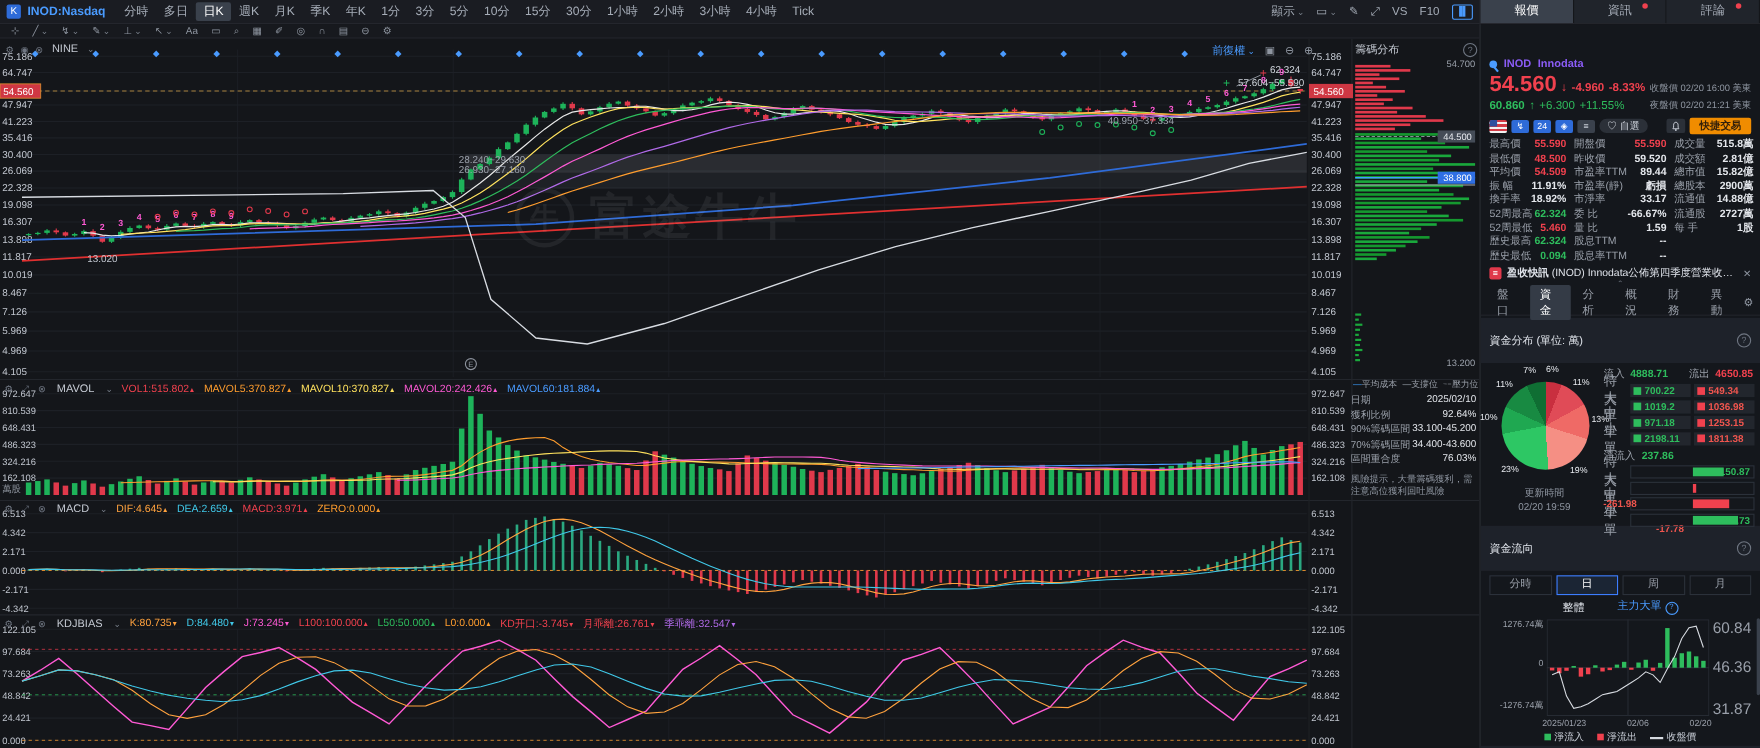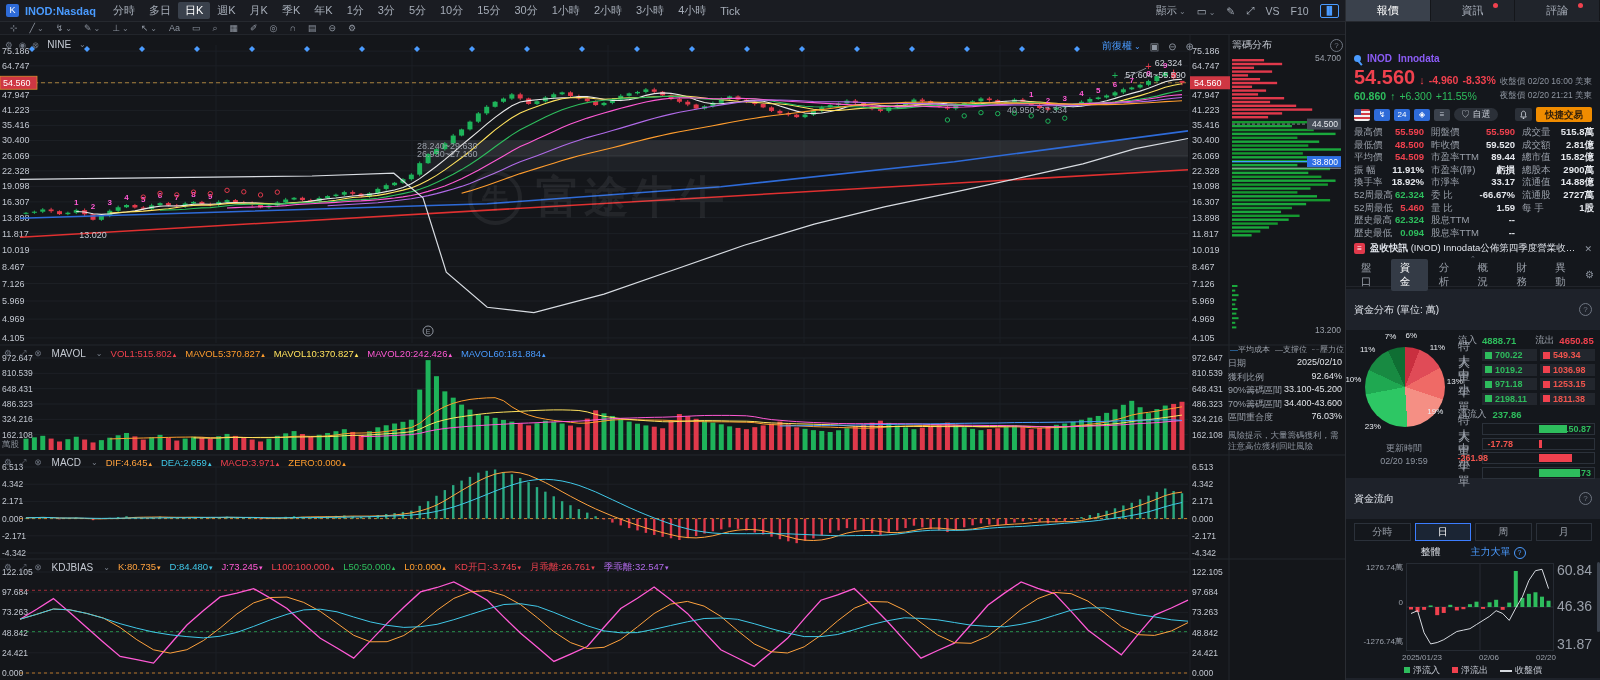--- a/index.html
+++ b/index.html
@@ -1299,21 +1299,21 @@
     <div class="sec-hdr">
       <span>資金分布 (單位: 萬)</span>
         <span class="ihelp">?</span>
     </div>
     <div class="fd-area">
       <div id="pie-wrap">
           <div id="pie" style="background: conic-gradient(rgb(201, 47, 63) 0%, rgb(201, 47, 63) 6%, rgb(224, 75, 87) 6%, rgb(224, 75, 87) 17%, rgb(239, 106, 102) 17%, rgb(239, 106, 102) 30%, rgb(245, 143, 132) 30%, rgb(245, 143, 132) 49%, rgb(45, 199, 100) 49%, rgb(45, 199, 100) 72%, rgb(31, 168, 81) 72%, rgb(31, 168, 81) 82%, rgb(24, 138, 66) 82%, rgb(24, 138, 66) 93%, rgb(15, 110, 51) 93%, rgb(15, 110, 51) 100%);"></div>
           <span class="pielab" style="left: 57.5564px; top: -3.09665px;">6%</span>
           <span class="pielab" style="left: 81.7269px; top: 8.74434px;">11%</span>
           <span class="pielab" style="left: 98.7737px; top: 42.2005px;">13%</span>
-          <span class="pielab" style="left: 79.2583px; top: 73px;">19%</span>
+          <span class="pielab" style="left: 79.2583px; top: 89px;">19%</span>
           <span class="pielab" style="left: 16.7417px; top: 87.2979px;">23%</span>
           <span class="pielab" style="left: -2.59785px; top: 40.608px;">10%</span>
           <span class="pielab" style="left: 11.9376px; top: 10.9376px;">11%</span>
           <span class="pielab" style="left: 36.8747px; top: -2.77175px;">7%</span>
         </div>
       <div class="fd-update">
         <div>更新時間</div>
         <div>02/20 19:59</div>
       </div>
       <div class="fd-right">
@@ -1378,21 +1378,21 @@
               <span class="io-label">特大</span>
               <div class="net-track">
                 <div class="net-bar g" style="left: 50%; width: 28px;"></div>
                 <span class="net-v g" style="right: 3px;">150.87</span>
               </div>
             </div>
             <div class="net-row">
               <span class="io-label">大單</span>
               <div class="net-track">
                 <div class="net-bar r" style="left: 50%; width: 3px;"></div>
-                <span class="net-v r" style="right: 81px;">-17.78</span>
+                <span class="net-v r" style="right: 63px; margin-top: 37px;">-17.78</span>
               </div>
             </div>
             <div class="net-row">
               <span class="io-label">中單</span>
               <div class="net-track">
                 <div class="net-bar r" style="left: 50%; width: 33px;"></div>
                 <span class="net-v r" style="right: 106px;">-261.98</span>
               </div>
             </div>
             <div class="net-row">

